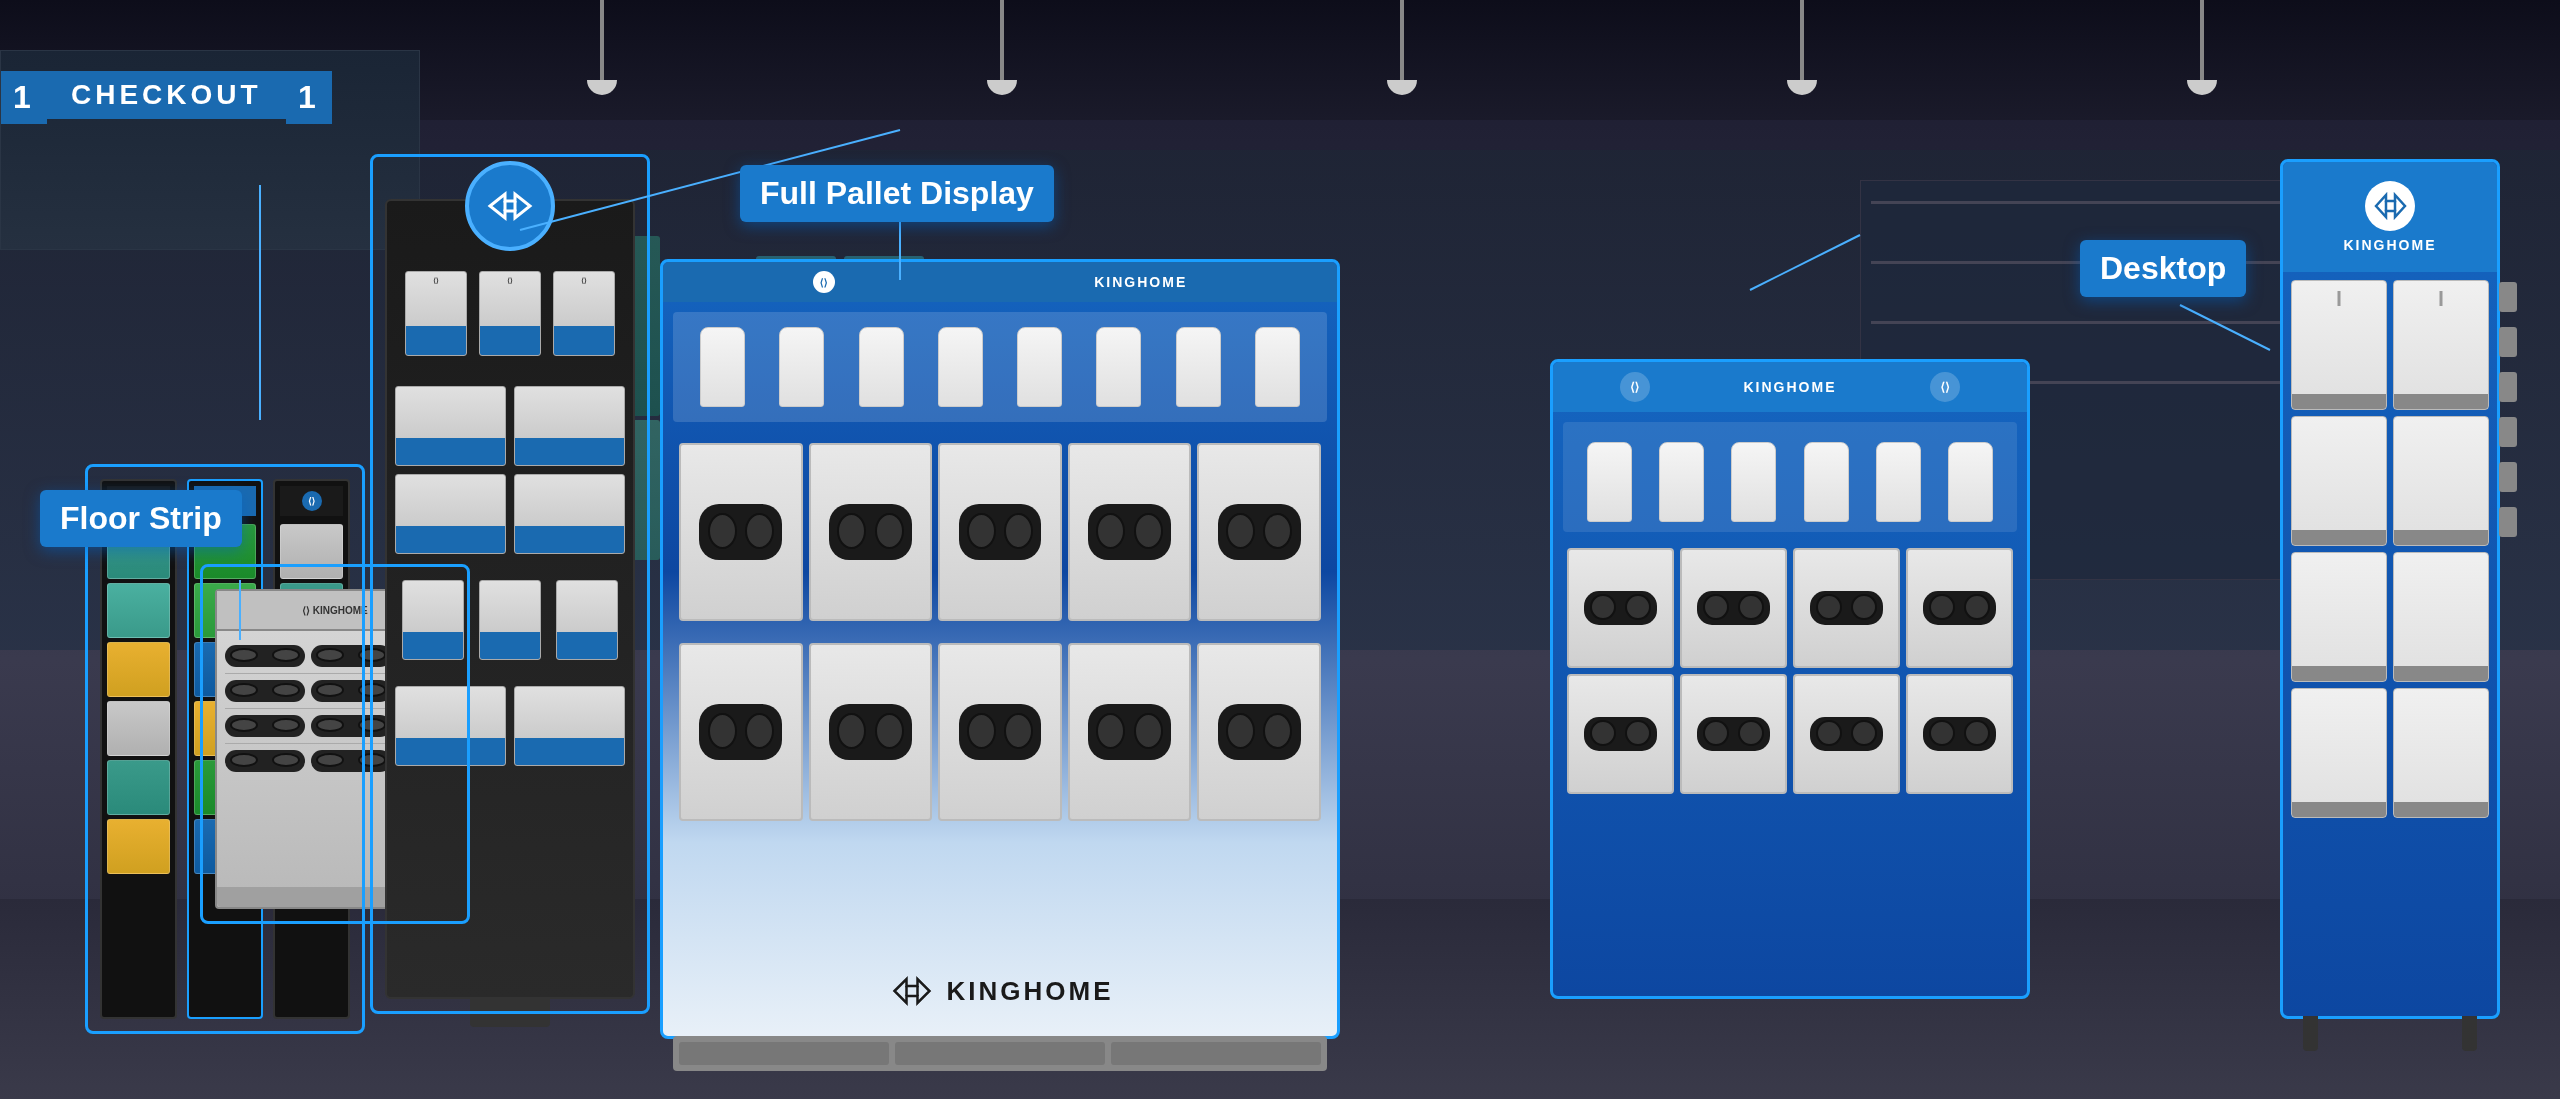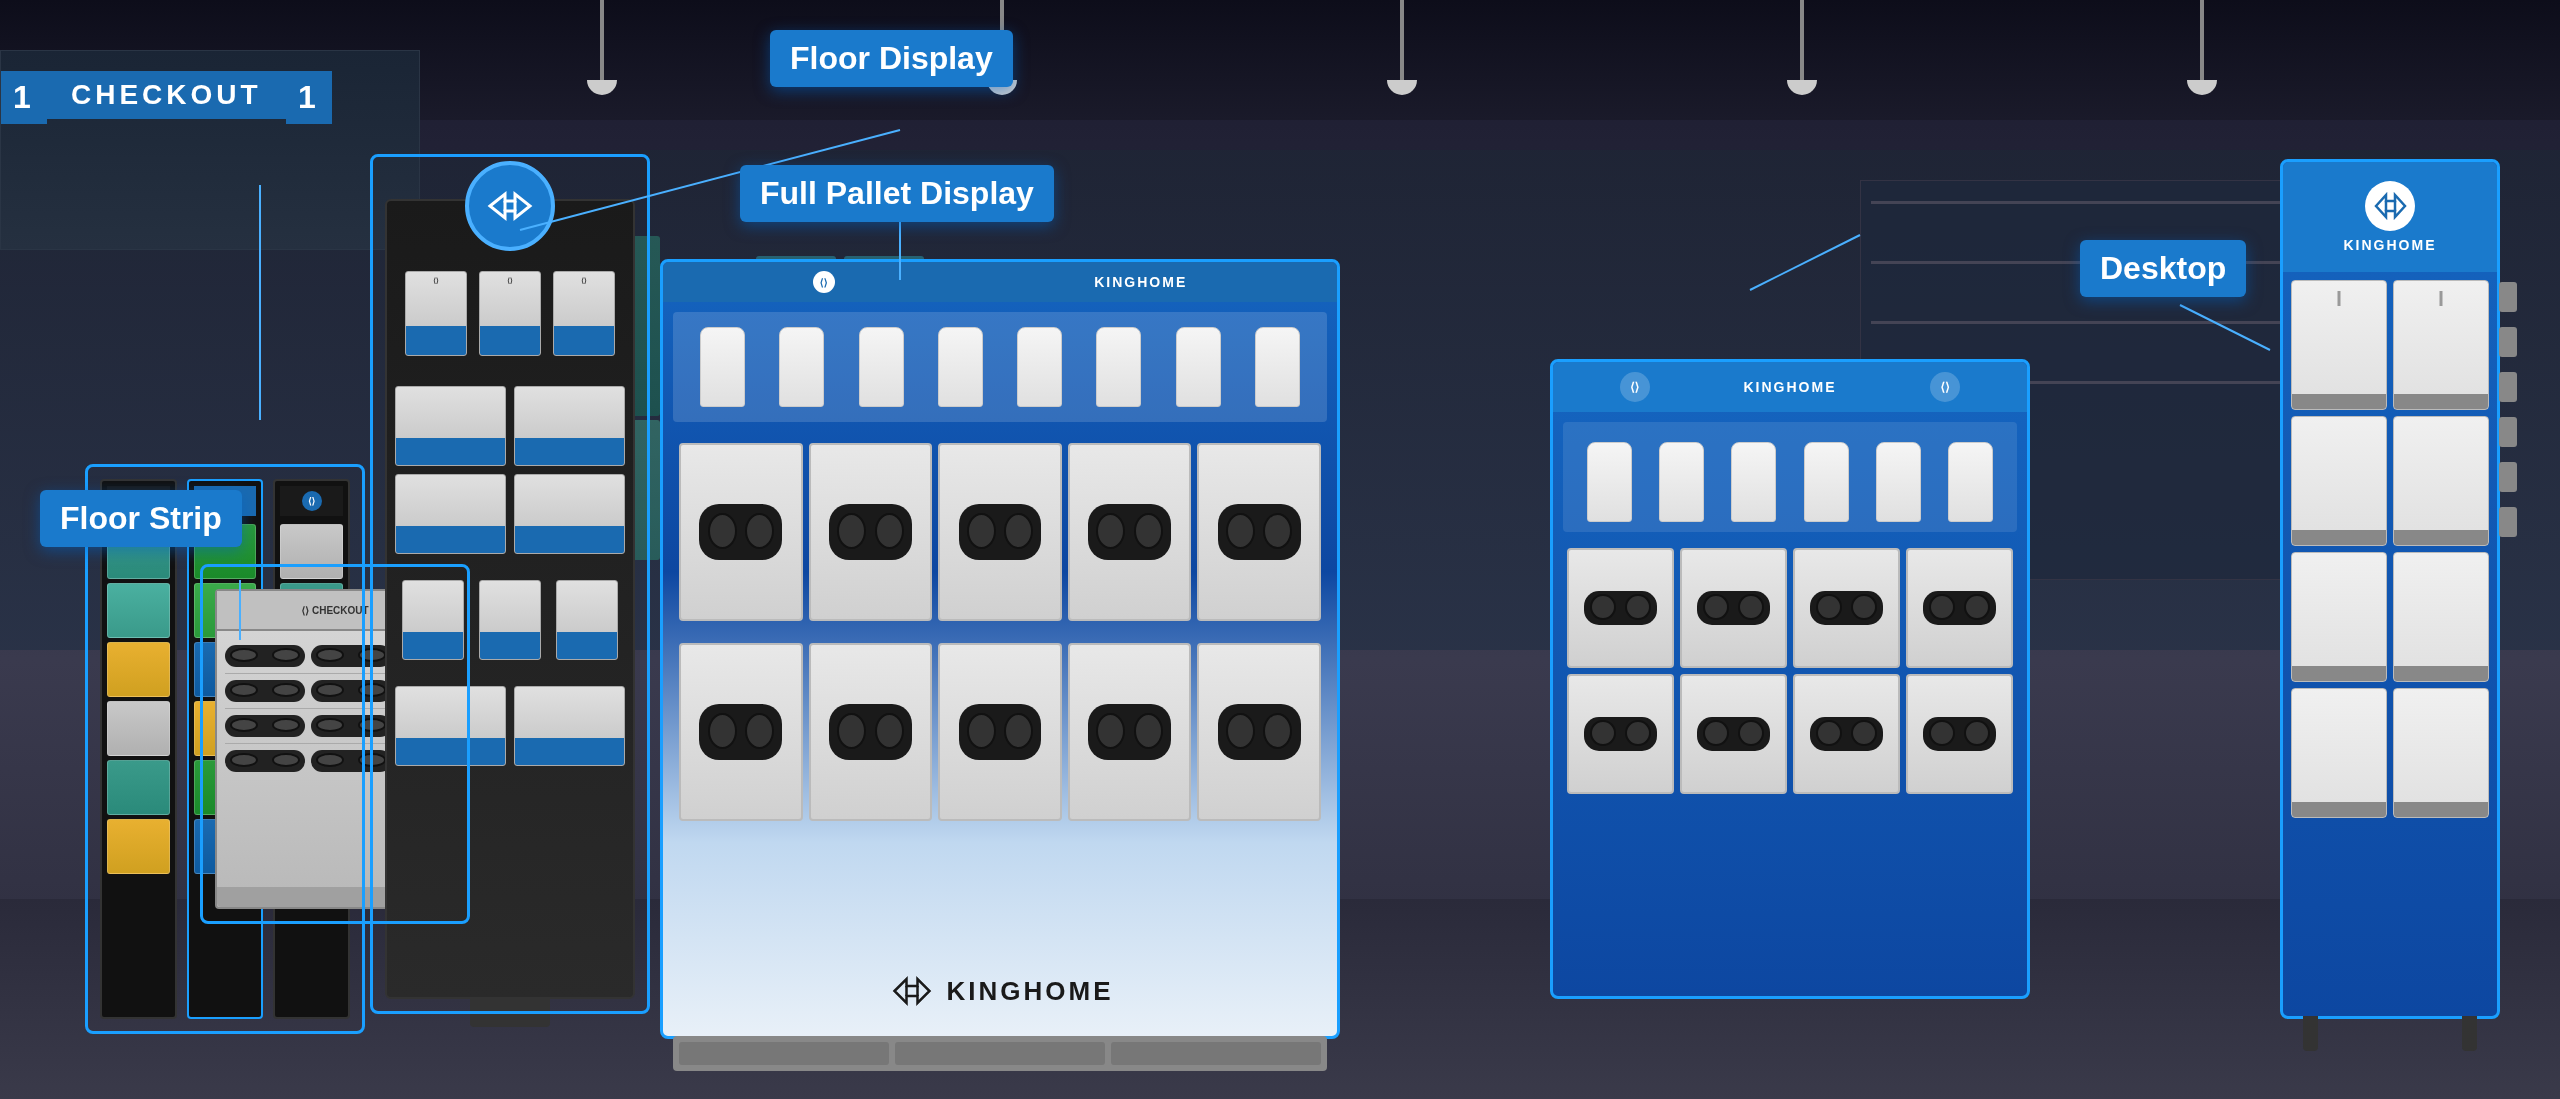--- a/index.html
+++ b/index.html
@@ -222,21 +222,21 @@
       <div class="clip-item" style="background:linear-gradient(180deg,#c8c8c8,#b0b0b0); height:55px;"></div>
       <div class="clip-item" style="background:linear-gradient(180deg,#3a9a8a,#2a8a7a); height:55px;"></div>
     </div>
   </div>
 
   <div class="blue-outline" style="left:85px; bottom:65px; width:280px; height:570px;"></div>
 
   <div style="position:absolute; bottom:190px; left:215px; width:240px; height:320px; background:linear-gradient(180deg,#d8d8d8,#b8b8b8); border:2px solid #888; border-radius:4px;">
 
     <div style="height:40px; background:#c0c0c0; border-bottom:2px solid #888; display:flex; align-items:center; justify-content:center; gap:8px;">
-      <div style="font-size:10px; font-weight:bold; color:#333;">⟨⟩ CHECKOUT</div>
+      <div style="font-size:10px; font-weight:bold; color:#333;">⟨⟩ KINGHOME</div>
     </div>
 
     <div style="padding:8px;">
       <div style="display:flex; align-items:center; gap:6px; padding:6px 0; border-bottom:1px solid #aaa;">
         <div style="width:80px; height:22px; background:#222; border-radius:12px; position:relative; overflow:hidden;">
           <div style="position:absolute; left:5px; top:3px; width:28px; height:14px; background:#444; border-radius:50%; border:2px solid #111;"></div>
           <div style="position:absolute; right:5px; top:3px; width:28px; height:14px; background:#444; border-radius:50%; border:2px solid #111;"></div>
         </div>
         <div style="width:80px; height:22px; background:#222; border-radius:12px; position:relative; overflow:hidden;">
           <div style="position:absolute; left:5px; top:3px; width:28px; height:14px; background:#444; border-radius:50%; border:2px solid #111;"></div>
@@ -591,23 +591,20 @@
     <line x1="1860" y1="235" x2="1750" y2="290" stroke="#4ab0ff" stroke-width="2"></line>
 
     <line x1="2180" y1="305" x2="2270" y2="350" stroke="#4ab0ff" stroke-width="2"></line>
   </svg>
 
 
   <div class="label-bubble" style="left:40px; top:490px;">
     <span>Floor Strip</span>
   </div>
 
-  <div class="label-bubble" style="left:770px; top:30px;">
-    <span>Floor Display</span>
-  </div>
 
   <div class="label-bubble" style="left:740px; top:165px;">
     <span>Full Pallet Display</span>
   </div>
 
 
   <div class="label-bubble" style="left:2080px; top:240px;">
     <span>Desktop</span>
   </div>
 

